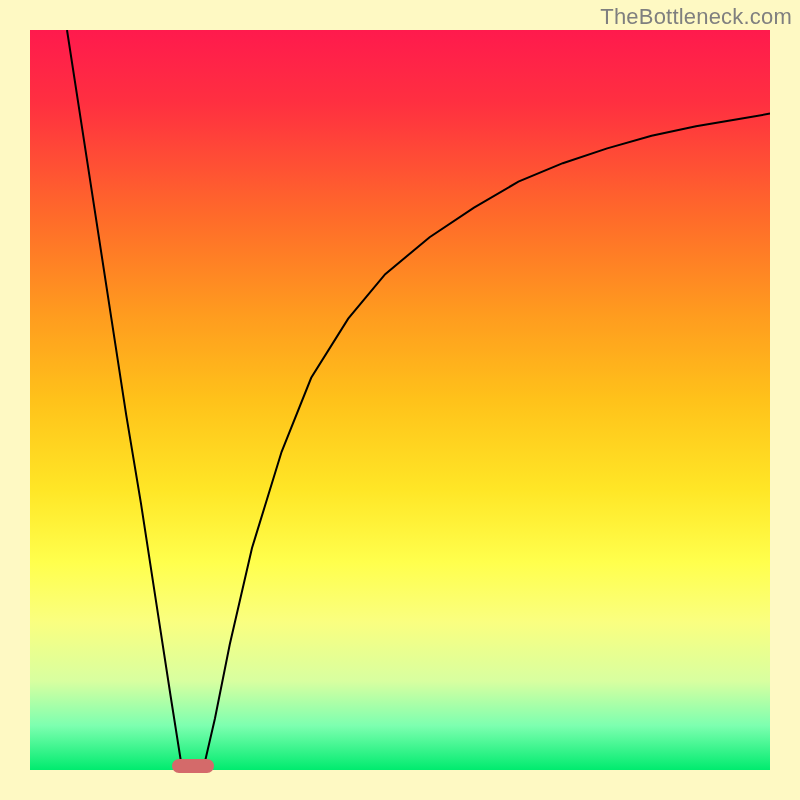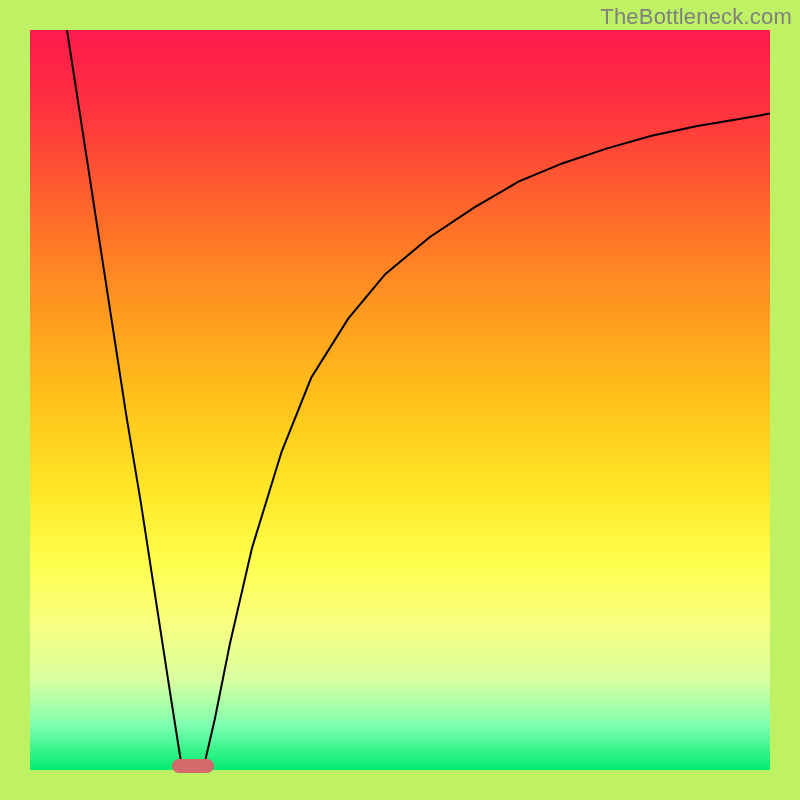--- a/index.html
+++ b/index.html
@@ -8,21 +8,21 @@
     width: 800px;
     height: 800px;
     overflow: hidden;
     background: #000;
     font-family: Arial, Helvetica, sans-serif;
   }
   .chart-frame {
     position: relative;
     width: 800px;
     height: 800px;
-    background: #bef264;
+    background: #fef9c3;
     text-align: right;
   }
   .plot-area {
     position: absolute;
     left: 30px;
     top: 30px;
     width: 740px;
     height: 740px;
     background: linear-gradient(to bottom,
       #ff1a4d 0%,

